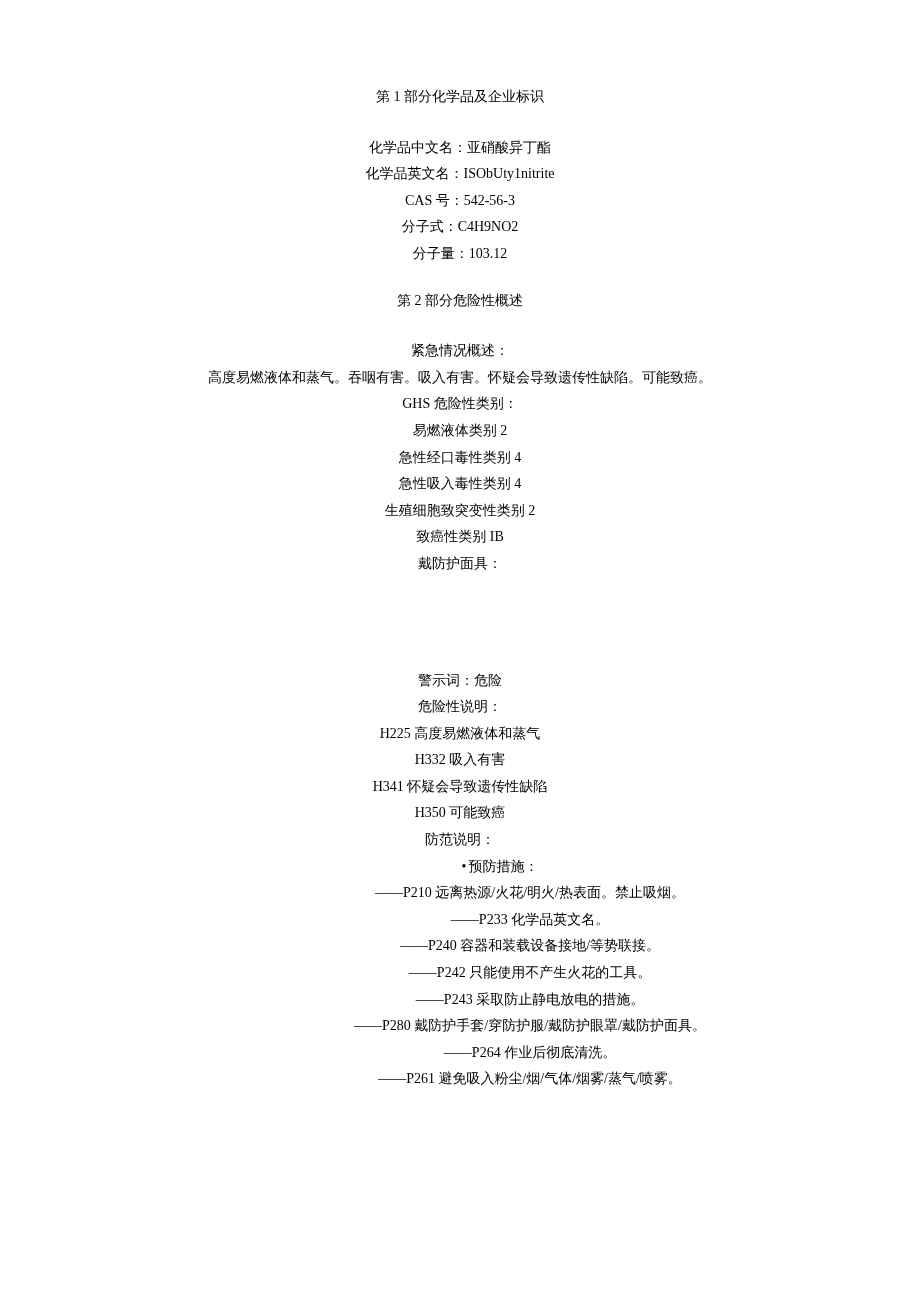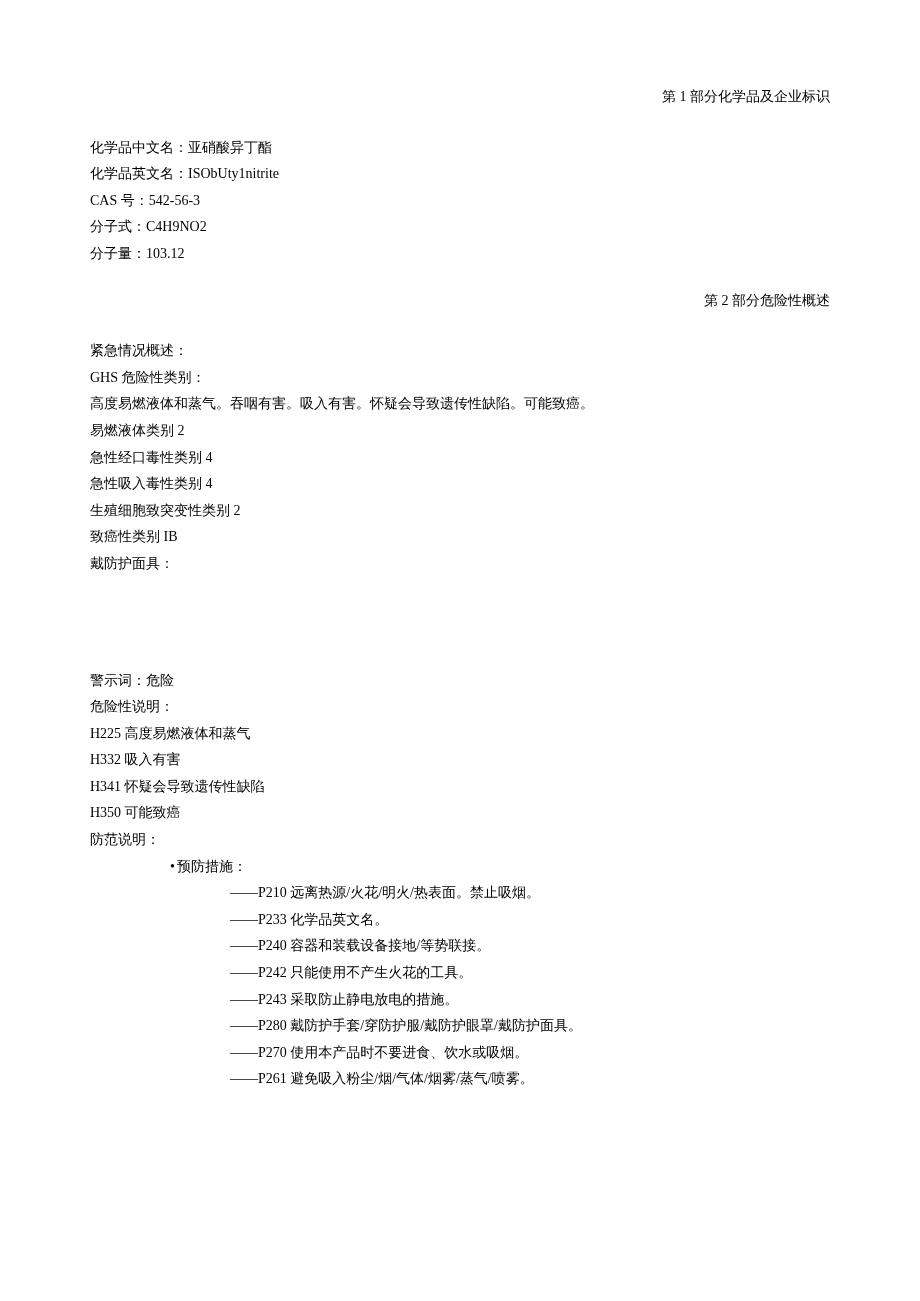--- a/index.html
+++ b/index.html
@@ -10,27 +10,28 @@
     body {
       font-family: "SimSun", "宋体", serif;
       font-size: 14px;
       line-height: 1.9;
       color: #000;
       background: #fff;
       padding: 80px 90px 40px 90px;
       width: 920px;
     }
     .section-title {
-      text-align: right;
+      text-align: center;
       margin-bottom: 24px;
       margin-top: 4px;
       font-family: Liberation Serif, serif;
     }
     .content-block {
       margin-bottom: 20px;
+      text-align: center;
     }
     .content-line {
       display: block;
     }
     .blank-space {
       height: 90px;
     }
     .sub-section {
       padding-left: 80px;
       font-family: Liberation Serif, serif;
@@ -53,22 +54,22 @@
   <span class="content-line">化学品英文名：ISObUty1nitrite</span>
   <span class="content-line">CAS 号：542-56-3</span>
   <span class="content-line">分子式：C4H9NO2</span>
   <span class="content-line">分子量：103.12</span>
 </div>
 
 <div class="section-title">第 2 部分危险性概述</div>
 
 <div class="content-block">
   <span class="content-line">紧急情况概述：</span>
+  <span class="content-line">高度易燃液体和蒸气。吞咽有害。吸入有害。怀疑会导致遗传性缺陷。可能致癌。</span>
   <span class="content-line">GHS 危险性类别：</span>
-  <span class="content-line">高度易燃液体和蒸气。吞咽有害。吸入有害。怀疑会导致遗传性缺陷。可能致癌。</span>
   <span class="content-line">易燃液体类别 2</span>
   <span class="content-line">急性经口毒性类别 4</span>
   <span class="content-line">急性吸入毒性类别 4</span>
   <span class="content-line">生殖细胞致突变性类别 2</span>
   <span class="content-line">致癌性类别 IB</span>
   <span class="content-line">戴防护面具：</span>
 
   <div class="blank-space"></div>
 
   <span class="content-line">警示词：危险</span>
@@ -81,17 +82,17 @@
 
   <div class="sub-section">
     <span class="content-line bullet-dot">预防措施：</span>
     <div class="sub-item">
       <span class="content-line">——P210 远离热源/火花/明火/热表面。禁止吸烟。</span>
       <span class="content-line">——P233 化学品英文名。</span>
       <span class="content-line">——P240 容器和装载设备接地/等势联接。</span>
       <span class="content-line">——P242 只能使用不产生火花的工具。</span>
       <span class="content-line">——P243 采取防止静电放电的措施。</span>
       <span class="content-line">——P280 戴防护手套/穿防护服/戴防护眼罩/戴防护面具。</span>
-      <span class="content-line">——P270 使用本产品时不要进食、饮水或吸烟。</span>
+      <span class="content-line">——P264 作业后彻底清洗。</span>
       <span class="content-line">——P261 避免吸入粉尘/烟/气体/烟雾/蒸气/喷雾。</span>
     </div>
   </div>
 </div>
 
 </body></html>

